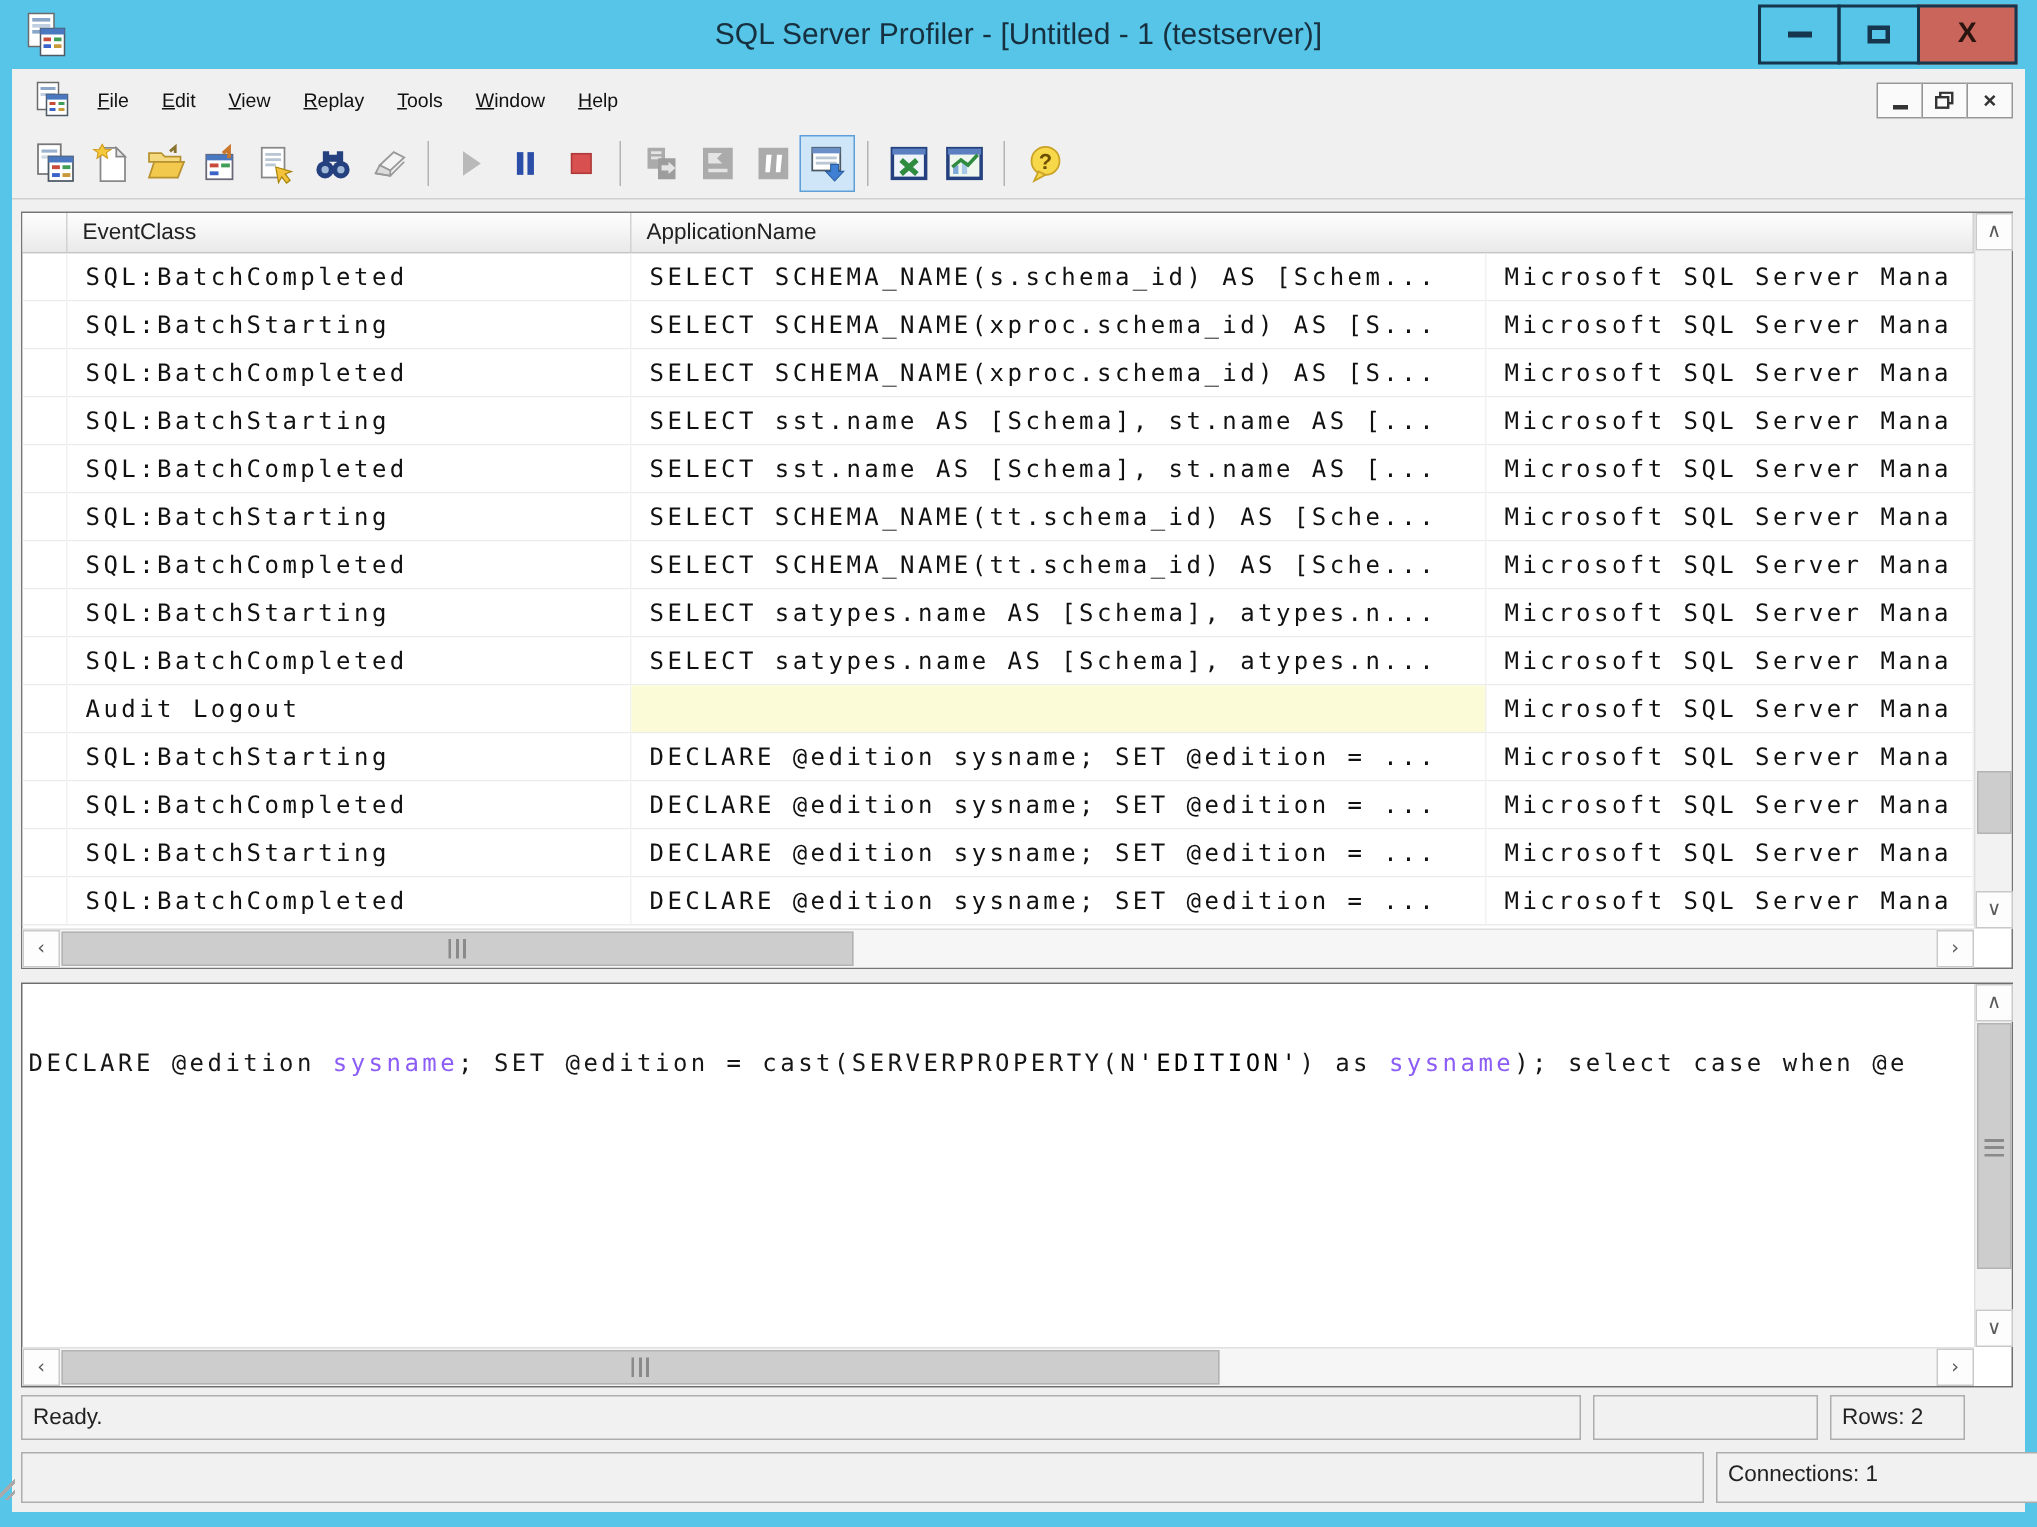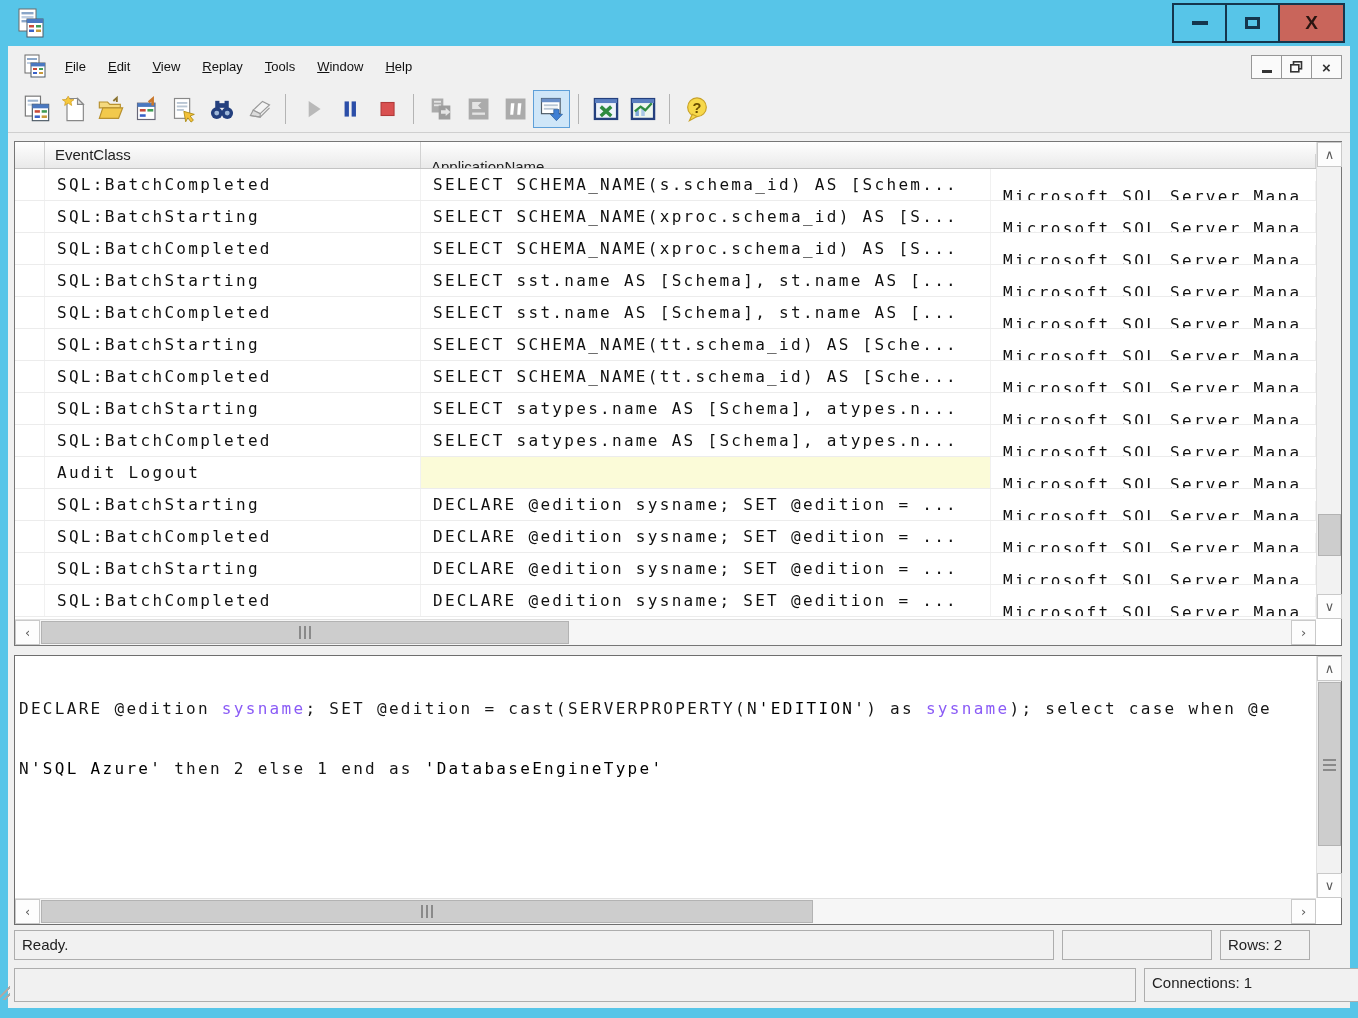--- a/index.html
+++ b/index.html
@@ -35,21 +35,21 @@
   .tb-btn { width:37px; height:38px; display:flex; align-items:center; justify-content:center; }
   .tb-btn.pressed { background:#cfe6f8; border:1px solid #5e9fd8; }
   .tb-sep { width:1px; height:30px; background:#b4b4b4; margin:0 8px; }
   
   .grid-panel { position:absolute; left:6px; top:95px; width:1328px; height:505px; background:#fff; border:1px solid #767676; }
   .grid-header { position:absolute; left:0; top:0; right:25px; height:27px; display:flex; background:linear-gradient(#fefefe,#f2f2f2 60%,#e9e9e9); border-bottom:1px solid #c3c3c3; }
   .gh-cell { font-size:15px; color:#222; line-height:26px; padding-left:10px; border-right:1px solid #d2d2d2; overflow:hidden; white-space:nowrap; }
   .col0 { width:30px; flex:none; }
   .col1 { width:376px; flex:none; }
   .col2 { width:570px; flex:none; }
-  .col3 { flex:1;margin-top:12px; }
+  .col3 { flex:1; }
   .grid-rows { position:absolute; left:0; top:27px; right:25px; bottom:26px; overflow:hidden; }
   .grid-row { display:flex; height:32px; border-bottom:1px solid #ececec; background:#fff; }
   .g-cell { font-family:"DejaVu Sans Mono", monospace; font-size:16px; letter-spacing:2.3px; line-height:31px; padding-left:12px; overflow:hidden; white-space:nowrap; border-right:1px solid #f1f1f1; color:#111; }
   .g-cell.hl { background:#fbfbd8; }
   
   .vsb { position:absolute; right:0; top:0; width:25px; background:#f2f2f2; border-left:1px solid #e0e0e0; }
   .hsb { position:absolute; left:0; bottom:0; height:26px; background:#f6f6f6; border-top:1px solid #e0e0e0; }
   .sb-btn { position:absolute; background:#fdfdfd; border:1px solid #c9c9c9; color:#5a5a5a; display:flex; align-items:center; justify-content:center; font-size:13px; font-family:"DejaVu Sans", sans-serif; }
   .sb-thumb { position:absolute; background:#cdcdcd; border:1px solid #b3b3b3; display:flex; align-items:center; justify-content:center; }
   .grip-h { width:13px; height:13px; background:repeating-linear-gradient(90deg,#8a8a8a 0 2px,transparent 2px 5px); }
@@ -74,20 +74,21 @@
     <rect x="3.5" y="4" width="12" height="2.4" fill="#8aa6c8"></rect>
       <rect x="3.5" y="8" width="12" height="2.4" fill="#c0cfe2"></rect>
       <rect x="3.5" y="12" width="12" height="2.4" fill="#8aa6c8"></rect>
     <rect x="9" y="11" width="16" height="18" fill="#fff" stroke="#4d5a66"></rect>
     <rect x="9" y="11" width="16" height="4" fill="#4a78c0"></rect>
     <rect x="11" y="17" width="5" height="2.5" fill="#c84a3a"></rect>
       <rect x="18" y="17" width="5" height="2.5" fill="#3f9d55"></rect>
     <rect x="11" y="21.5" width="5" height="2.5" fill="#3a62c8"></rect>
       <rect x="18" y="21.5" width="5" height="2.5" fill="#c89a3a"></rect>
   </svg>
+  <span class="title-text">SQL Server Profiler - [Untitled - 1 (testserver)]</span>
   <div class="win-controls">
     <div class="win-btn">
         <span class="glyph-minbar"></span>
       </div>
     <div class="win-btn">
         <span class="glyph-maxbox"></span>
       </div>
     <div class="win-btn close">
         <span>X</span>
       </div>
@@ -377,21 +378,20 @@
       <div class="sb-thumb" style="left:26px;top:1px;width:528px;height:23px;">
           <span class="grip-h"></span>
         </div>
       <div class="sb-btn" style="right:0;top:0;width:25px;height:25px;">›</div>
     </div>
   </div>
 
   <div class="text-panel">
     <div class="sql-area">
       <div><span>DECLARE @edition </span><span class="kw">sysname</span><span>; SET @edition = cast(SERVERPROPERTY(N</span><span class="str">'EDITION'</span><span>) as </span><span class="kw">sysname</span><span>); select case when @e</span></div>
-      <div><span>N</span><span class="str">'SQL Azure'</span><span> then 2 else 1 end as </span><span class="str">'DatabaseEngineType'</span></div>
     </div>
 
     <div class="vsb" style="bottom:26px;">
       <div class="sb-btn" style="left:0;top:0;width:25px;height:25px;">∧</div>
       <div class="sb-thumb" style="left:1px;top:26px;width:23px;height:164px;">
           <span class="grip-v"></span>
         </div>
       <div class="sb-btn" style="left:0;bottom:0;width:25px;height:25px;">∨</div>
     </div>
 

